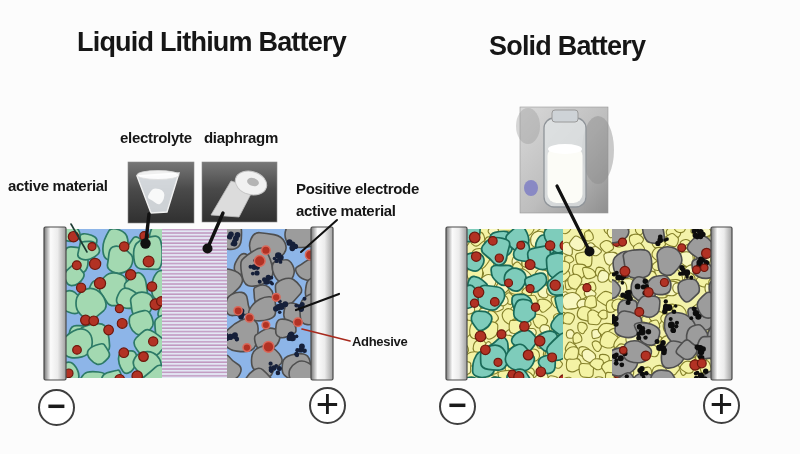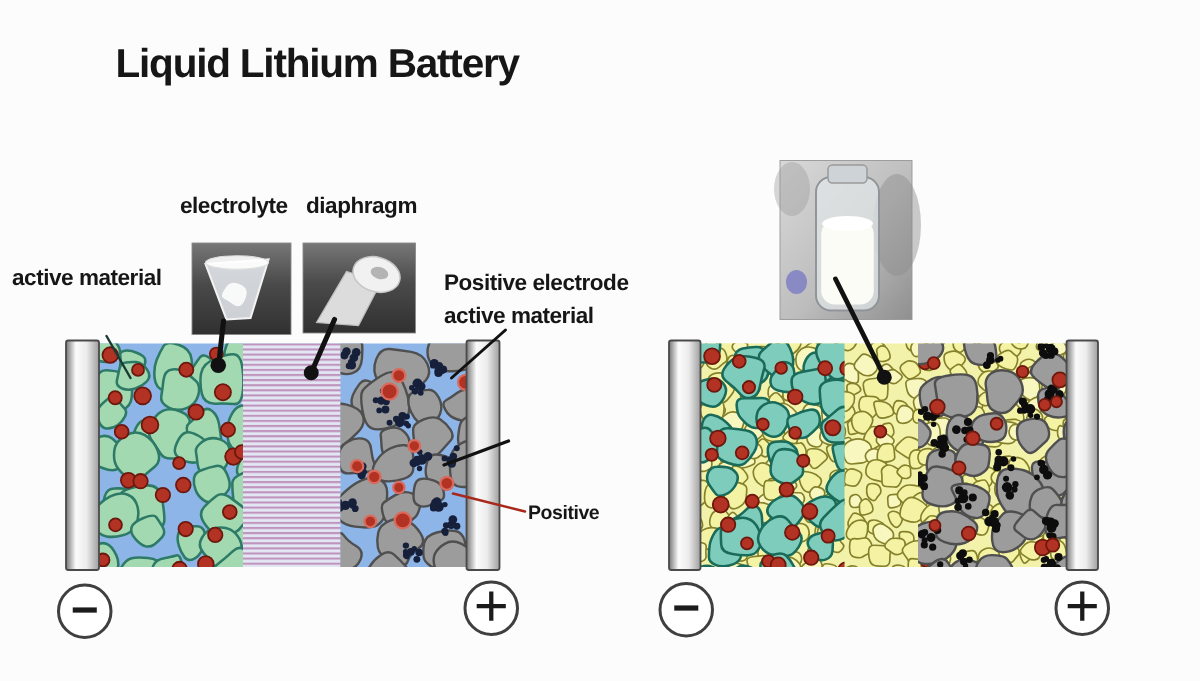--- a/index.html
+++ b/index.html
@@ -828,34 +828,35 @@
       <circle cx="207.5" cy="248.5" r="5" fill="#111111"></circle>
       <path d="M557,186 L588,248" stroke="#111111" stroke-width="3.2" fill="none" stroke-linecap="round"></path>
       <circle cx="589.5" cy="251.5" r="5" fill="#111111"></circle>
       <path d="M71,224 L87,252" stroke="#1c3a32" stroke-width="1.6" fill="none" stroke-linecap="round"></path>
       <path d="M337,220 L301,252" stroke="#111111" stroke-width="2" fill="none" stroke-linecap="round"></path>
       <path d="M339,294 L296,310" stroke="#111111" stroke-width="2.2" fill="none" stroke-linecap="round"></path>
       <path d="M350,341 L302,329" stroke="#a8291c" stroke-width="1.7" fill="none" stroke-linecap="round"></path>
     </svg>
 
   <div class="t title" style="left:77px;top:27px;">Liquid Lithium Battery</div>
+  <div class="t title" style="left:489px;top:31px;">Solid Battery</div>
 
   <div class="t lbl" style="left:120px;top:127px;">electrolyte</div>
   <div class="t lbl" style="left:204px;top:127px;">diaphragm</div>
 
   <div class="t lbl" style="left:8px;top:175px;">
     <div>active material</div>
   </div>
 
   <div class="t lbl" style="left:296px;top:178px;">
     <div>Positive electrode</div>
     <div>active material</div>
   </div>
 
-  <div class="t lbl-sm" style="left:352px;top:334px;">Positive</div>
+  <div class="t lbl-sm" style="left:352px;top:334px;">Adhesive</div>
 
 
   <div class="term" style="left:38px;top:389px;">
     <span class="minus">−</span>
   </div>
   <div class="term" style="left:309px;top:387px;">
     <span class="plus">+</span>
   </div>
   <div class="term" style="left:439px;top:388px;">
     <span class="minus">−</span>

